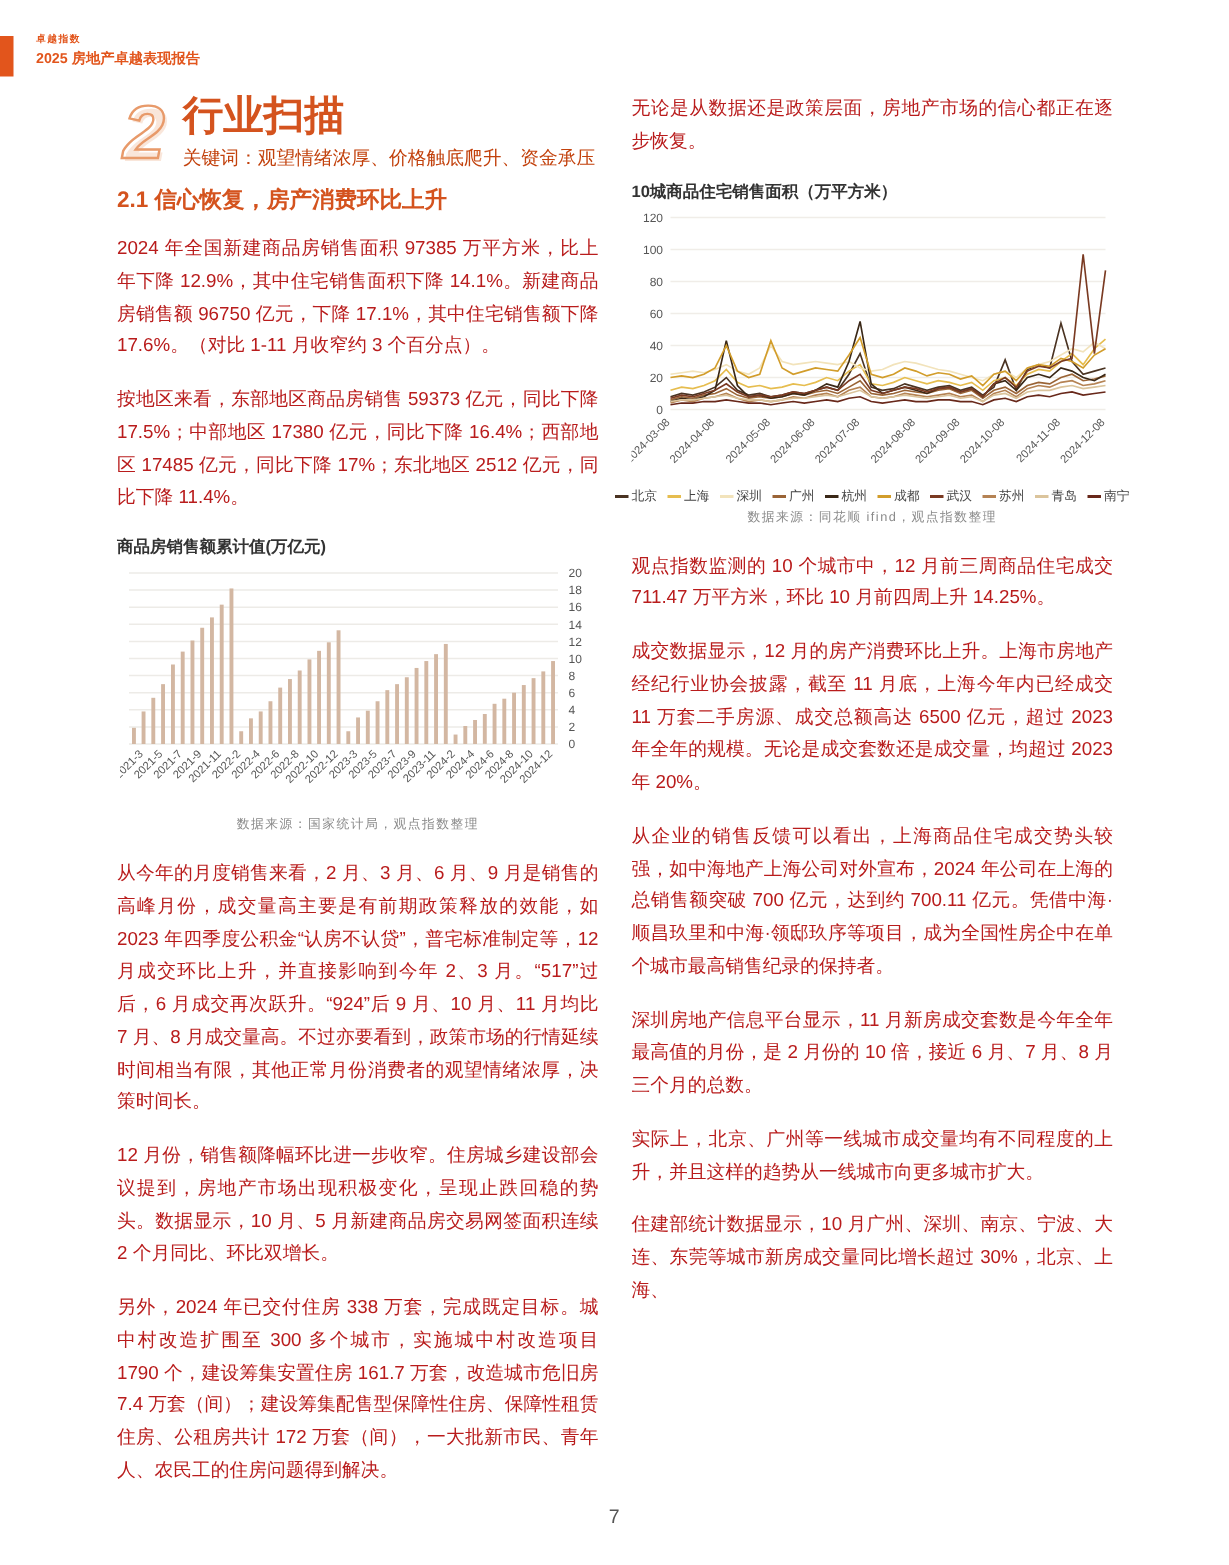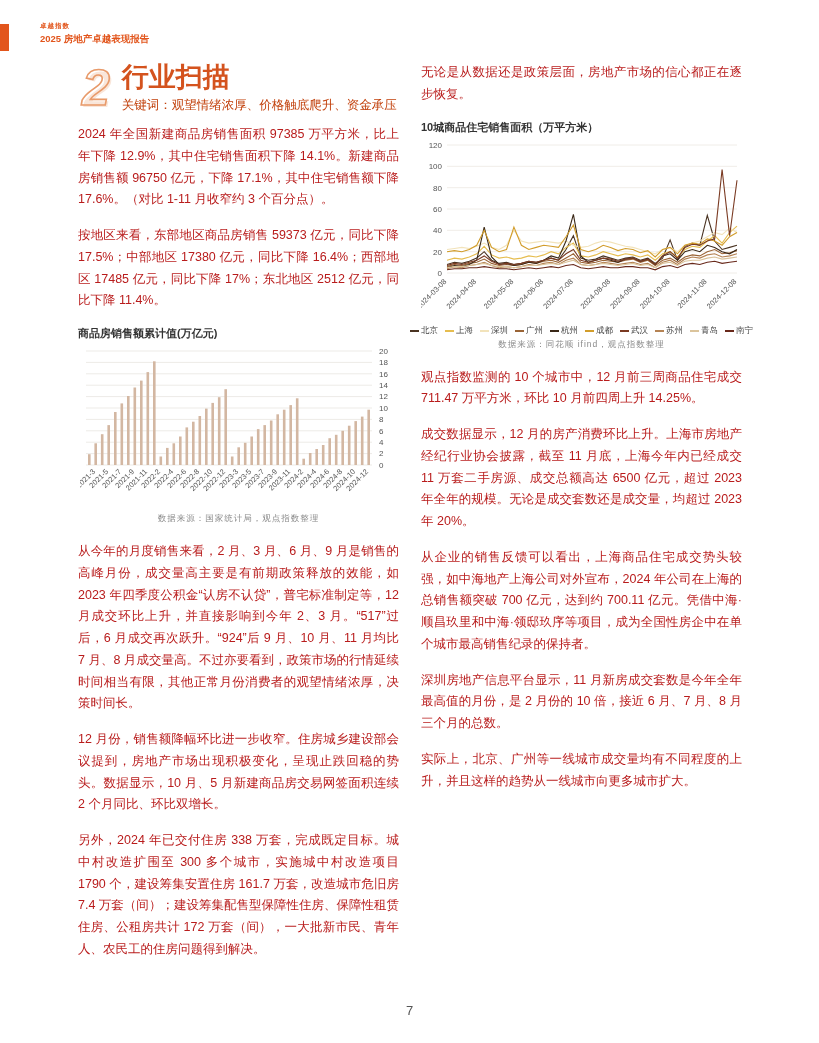--- a/index.html
+++ b/index.html
@@ -2,21 +2,21 @@
 <html><head>
 <meta charset="utf-8">
 <style>
   html,body{margin:0;padding:0;background:#fff;}
   .page{
     position:relative;width:819px;height:1043px;background:#fff;overflow:hidden;
     font-family:"Liberation Sans","DejaVu Sans",sans-serif;color:#3d3d3d;
   }
   
   .logo-bar{position:absolute;left:0;top:24px;width:9px;height:27px;background:#E2551C;}
-  .logo-text{position:absolute;left:40px;top:22px;color:#E2551C;}
+  .logo-text{position:absolute;left:24px;top:22px;color:#E2551C;}
   .logo-line1{font-size:6.5px;font-weight:bold;letter-spacing:1px;}
   .logo-line2{font-size:9.5px;font-weight:bold;margin-top:2px;}
   
   .columns{position:absolute;left:78px;top:62px;width:664px;display:flex;gap:22px;}
   .col{flex:1;min-width:0;}
   
   .section-header{display:flex;align-items:flex-start;gap:12px;margin-bottom:10px;}
   .big-num{
     font-size:50px;line-height:52px;font-weight:bold;font-style:italic;
     color:transparent;-webkit-text-stroke:1.6px #E89A6A;
@@ -57,20 +57,21 @@
     <div class="col">
 
       <div class="section-header">
         <span class="big-num">2</span>
         <div>
           <div class="section-title">行业扫描</div>
           <div class="keywords">关键词：观望情绪浓厚、价格触底爬升、资金承压</div>
         </div>
       </div>
 
+      <div class="subsection">2.1 信心恢复，房产消费环比上升</div>
 
       <p class="body-text">2024 年全国新建商品房销售面积 97385 万平方米，比上年下降 12.9%，其中住宅销售面积下降 14.1%。新建商品房销售额 96750 亿元，下降 17.1%，其中住宅销售额下降 17.6%。（对比 1-11 月收窄约 3 个百分点）。</p>
       <p class="body-text">按地区来看，东部地区商品房销售 59373 亿元，同比下降 17.5%；中部地区 17380 亿元，同比下降 16.4%；西部地区 17485 亿元，同比下降 17%；东北地区 2512 亿元，同比下降 11.4%。</p>
 
       <div class="chart-block">
         <div class="chart-title">商品房销售额累计值(万亿元)</div>
         <svg id="barChart" width="318" height="168">
             <line x1="6" y1="122.0" x2="292" y2="122.0" stroke="#edebe7" stroke-width="1"></line>
             <text x="299" y="124.8" font-size="8" fill="#555">0</text>
             <line x1="6" y1="110.6" x2="292" y2="110.6" stroke="#edebe7" stroke-width="1"></line>
@@ -223,18 +224,19 @@
             <span class="legend-item"><i style="background: rgb(104, 40, 26);"></i>南宁</span>
           </div>
         <div class="chart-source">数据来源：同花顺 ifind，观点指数整理</div>
       </div>
 
       <p class="body-text">观点指数监测的 10 个城市中，12 月前三周商品住宅成交 711.47 万平方米，环比 10 月前四周上升 14.25%。</p>
       <p class="body-text">成交数据显示，12 月的房产消费环比上升。上海市房地产经纪行业协会披露，截至 11 月底，上海今年内已经成交 11 万套二手房源、成交总额高达 6500 亿元，超过 2023 年全年的规模。无论是成交套数还是成交量，均超过 2023 年 20%。</p>
       <p class="body-text">从企业的销售反馈可以看出，上海商品住宅成交势头较强，如中海地产上海公司对外宣布，2024 年公司在上海的总销售额突破 700 亿元，达到约 700.11 亿元。凭借中海·顺昌玖里和中海·领邸玖序等项目，成为全国性房企中在单个城市最高销售纪录的保持者。</p>
       <p class="body-text">深圳房地产信息平台显示，11 月新房成交套数是今年全年最高值的月份，是 2 月份的 10 倍，接近 6 月、7 月、8 月三个月的总数。</p>
       <p class="body-text">实际上，北京、广州等一线城市成交量均有不同程度的上升，并且这样的趋势从一线城市向更多城市扩大。</p>
+      <p class="body-text">住建部统计数据显示，10 月广州、深圳、南京、宁波、大连、东莞等城市新房成交量同比增长超过 30%，北京、上海、</p>
     </div>
 
   </div>
 
   <div class="page-number">7</div>
 </div>
 
 </body></html>

